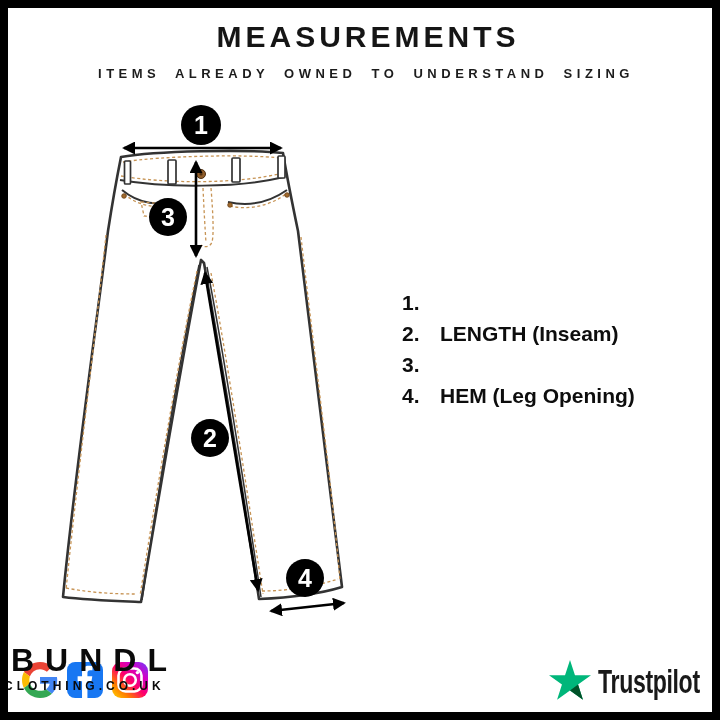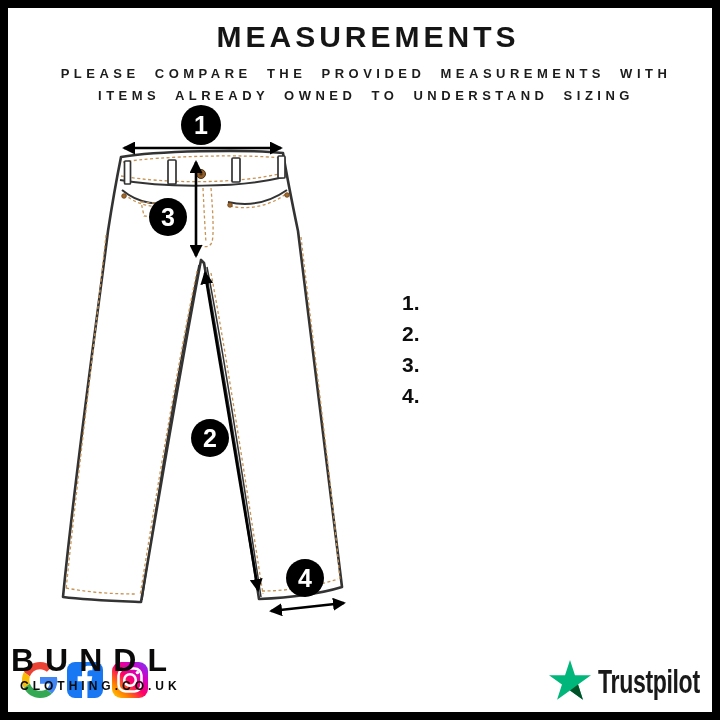--- a/index.html
+++ b/index.html
@@ -24,35 +24,34 @@
   .legend li { display:flex; line-height:31px; font-size:21px; font-weight:700; color:#0d0d0d; }
   .legend .num { width:38px; flex:0 0 38px; }
   .legend .lab { white-space:nowrap; }
 
   
   .social { position:absolute; left:22px; top:662px; display:flex; align-items:center; gap:9px; z-index:5; }
   .social svg { display:block; }
 
   .brand { position:absolute; top:644px; left:0; right:0; text-align:left; z-index:5; }
   .brand-name { font-size:32px; font-weight:800; letter-spacing:11px; padding-left:11px; color:#0a0a0a; line-height:32px; }
-  .brand-domain { margin-top:3px; font-size:12px; font-weight:700; letter-spacing:4px; padding-left:20px; color:#0a0a0a; }
+  .brand-domain { margin-top:3px; font-size:12px; font-weight:700; letter-spacing:4px; padding-left:4px; color:#0a0a0a; }
 
   .trustpilot { position:absolute; left:547px; top:659px; display:flex; align-items:center; gap:5px; z-index:5; }
   .tp-text { font-size:33px; font-weight:700; color:#191919; letter-spacing:-0.5px;
              transform:scaleX(0.70); transform-origin:left center; white-space:nowrap; }
 </style>
 </head>
 <body>
 
 <div class="canvas">
 
   <div class="header">
     <h1 class="title">MEASUREMENTS</h1>
     <div class="sub">
-      <div>PLEASE COMPARE THE PROVIDED MEASUREMENTS WITH</div>
       <div>ITEMS ALREADY OWNED TO UNDERSTAND SIZING</div>
     </div>
   </div>
 
   <svg class="jeans" width="370" height="530" viewBox="0 0 370 530">
     <defs>
       <marker id="arr" viewBox="0 0 10 10" refX="8.5" refY="5" markerWidth="5" markerHeight="5" orient="auto-start-reverse">
         <path d="M0,0 L10,5 L0,10 z" fill="#000"></path>
       </marker>
     </defs>
@@ -129,26 +128,28 @@
       <text class="marker-num" x="265" y="492">4</text>
     </g>
   </svg>
 
   <ol class="legend">
     <li>
       <span class="num">1.</span>
     </li>
     <li>
       <span class="num">2.</span>
+      <span class="lab">LENGTH (Inseam)</span>
     </li>
     <li>
       <span class="num">3.</span>
     </li>
     <li>
       <span class="num">4.</span>
+      <span class="lab">HEM (Leg Opening)</span>
     </li>
   </ol>
 
   <div class="social">
     <svg width="36" height="36" viewBox="0 0 48 48">
       <path fill="#EA4335" d="M24 9.5c3.54 0 6.71 1.22 9.21 3.6l6.85-6.85C35.9 2.38 30.47 0 24 0 14.62 0 6.51 5.38 2.56 13.22l7.98 6.19C12.43 13.72 17.74 9.5 24 9.5z"></path>
       <path fill="#4285F4" d="M46.98 24.55c0-1.57-.15-3.09-.38-4.55H24v9.02h12.94c-.58 2.96-2.26 5.48-4.78 7.18l7.73 6c4.51-4.18 7.09-10.36 7.09-17.65z"></path>
       <path fill="#FBBC05" d="M10.53 28.59c-.48-1.45-.76-2.99-.76-4.59s.27-3.14.76-4.59l-7.98-6.19C.92 16.46 0 20.12 0 24c0 3.88.92 7.54 2.56 10.78l7.97-6.19z"></path>
       <path fill="#34A853" d="M24 48c6.48 0 11.93-2.13 15.89-5.81l-7.73-6c-2.15 1.45-4.92 2.3-8.16 2.3-6.26 0-11.57-4.22-13.47-9.91l-7.98 6.19C6.51 42.62 14.62 48 24 48z"></path>
     </svg>

